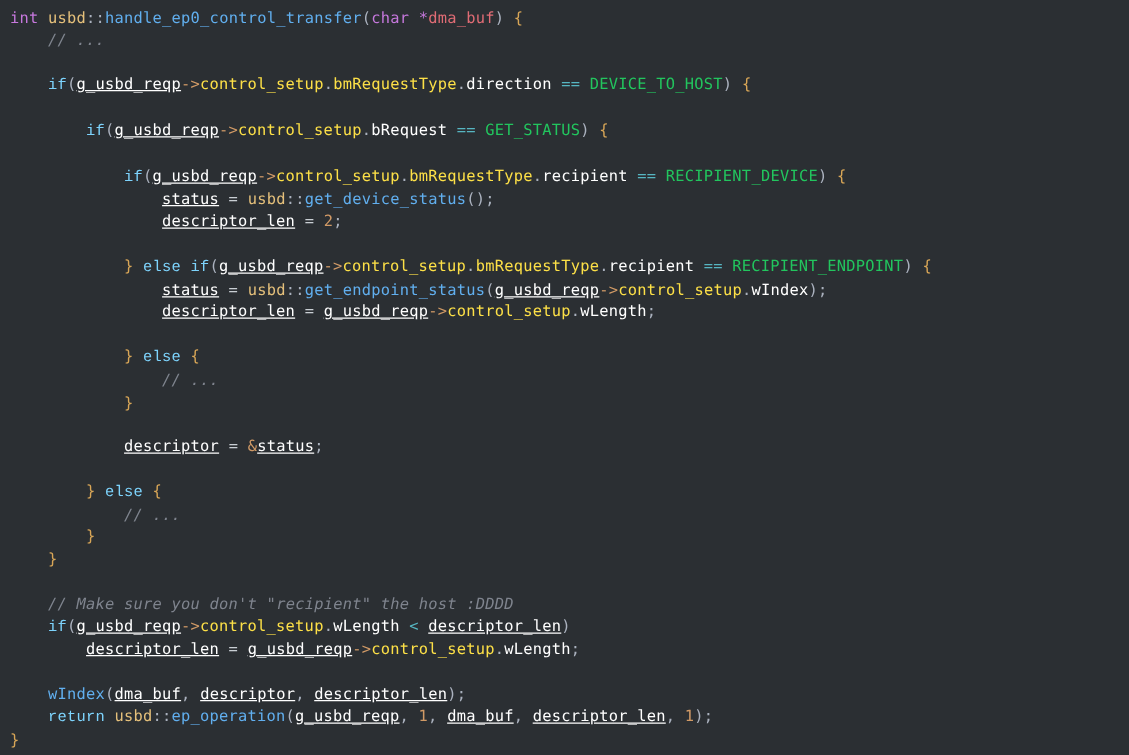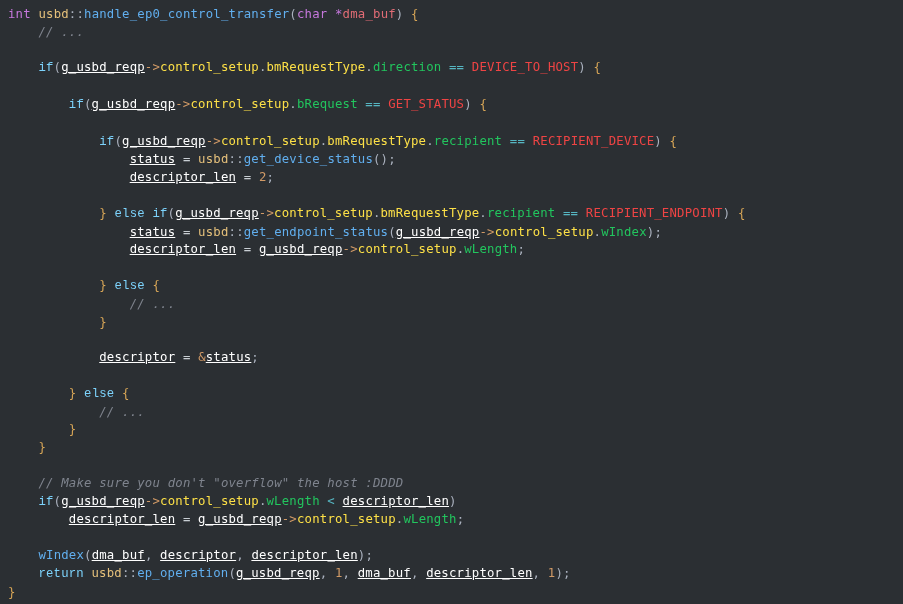--- a/index.html
+++ b/index.html
@@ -30,22 +30,22 @@
   .op-star   { color: #c678dd; }   
   .op-arrow  { color: #d19a66; }   
   .op-amp    { color: #d19a66; }   
   .op-cmp    { color: #56b6c2; }   
   .op-assign { color: #c9cfd4; }
   .punct     { color: #abb2bf; }
   .brace     { color: #d8a657; }
   .num       { color: #d19a66; }
   .var       { color: #ffffff; text-decoration: underline; }   
   .field     { color: #fde047; }   
-  .leaf      { color: #22c55e; }   
-  .const     { color: #ef4444; }   
+  .leaf      { color: #ffffff; }   
+  .const     { color: #22c55e; }   
   .comment   { color: #7f848e; font-style: italic; }
 </style>
 </head>
 <body>
 
 <pre class="code" id="code-block"><span class="code-line"><span class="tok kw-type">int</span><span class="tok op"> </span><span class="tok ns">usbd</span><span class="tok punct">::</span><span class="tok fn">handle_ep0_control_transfer</span><span class="tok punct">(</span><span class="tok kw-type">char</span><span class="tok op"> </span><span class="tok op-star">*</span><span class="tok param">dma_buf</span><span class="tok punct">)</span><span class="tok op"> </span><span class="tok brace">{</span></span>
 <span class="code-line"><span class="tok op">    </span><span class="tok comment">// ...</span></span>
 <span class="code-line"><span class="tok op"></span></span>
 <span class="code-line"><span class="tok op">    </span><span class="tok kw-ctrl">if</span><span class="tok punct">(</span><span class="tok var">g_usbd_reqp</span><span class="tok op-arrow">-&gt;</span><span class="tok field">control_setup</span><span class="tok punct">.</span><span class="tok field">bmRequestType</span><span class="tok punct">.</span><span class="tok leaf">direction</span><span class="tok op"> </span><span class="tok op-cmp">==</span><span class="tok op"> </span><span class="tok const">DEVICE_TO_HOST</span><span class="tok punct">)</span><span class="tok op"> </span><span class="tok brace">{</span></span>
 <span class="code-line"><span class="tok op"></span></span>
@@ -63,20 +63,20 @@
 <span class="code-line"><span class="tok op">                </span><span class="tok comment">// ...</span></span>
 <span class="code-line"><span class="tok op">            </span><span class="tok brace">}</span></span>
 <span class="code-line"><span class="tok op"></span></span>
 <span class="code-line"><span class="tok op">            </span><span class="tok var">descriptor</span><span class="tok op"> </span><span class="tok op-assign">=</span><span class="tok op"> </span><span class="tok op-amp">&amp;</span><span class="tok var">status</span><span class="tok punct">;</span></span>
 <span class="code-line"><span class="tok op"></span></span>
 <span class="code-line"><span class="tok op">        </span><span class="tok brace">}</span><span class="tok op"> </span><span class="tok kw-ctrl">else</span><span class="tok op"> </span><span class="tok brace">{</span></span>
 <span class="code-line"><span class="tok op">            </span><span class="tok comment">// ...</span></span>
 <span class="code-line"><span class="tok op">        </span><span class="tok brace">}</span></span>
 <span class="code-line"><span class="tok op">    </span><span class="tok brace">}</span></span>
 <span class="code-line"><span class="tok op"></span></span>
-<span class="code-line"><span class="tok op">    </span><span class="tok comment">// Make sure you don't "overflow" the host :DDDD</span></span>
+<span class="code-line"><span class="tok op">    </span><span class="tok comment">// Make sure you don't "recipient" the host :DDDD</span></span>
 <span class="code-line"><span class="tok op">    </span><span class="tok kw-ctrl">if</span><span class="tok punct">(</span><span class="tok var">g_usbd_reqp</span><span class="tok op-arrow">-&gt;</span><span class="tok field">control_setup</span><span class="tok punct">.</span><span class="tok leaf">wLength</span><span class="tok op"> </span><span class="tok op-cmp">&lt;</span><span class="tok op"> </span><span class="tok var">descriptor_len</span><span class="tok punct">)</span></span>
 <span class="code-line"><span class="tok op">        </span><span class="tok var">descriptor_len</span><span class="tok op"> </span><span class="tok op-assign">=</span><span class="tok op"> </span><span class="tok var">g_usbd_reqp</span><span class="tok op-arrow">-&gt;</span><span class="tok field">control_setup</span><span class="tok punct">.</span><span class="tok leaf">wLength</span><span class="tok punct">;</span></span>
 <span class="code-line"><span class="tok op"></span></span>
 <span class="code-line"><span class="tok op">    </span><span class="tok fn">wIndex</span><span class="tok punct">(</span><span class="tok var">dma_buf</span><span class="tok punct">, </span><span class="tok var">descriptor</span><span class="tok punct">, </span><span class="tok var">descriptor_len</span><span class="tok punct">)</span><span class="tok punct">;</span></span>
 <span class="code-line"><span class="tok op">    </span><span class="tok kw-ctrl">return</span><span class="tok op"> </span><span class="tok ns">usbd</span><span class="tok punct">::</span><span class="tok fn">ep_operation</span><span class="tok punct">(</span><span class="tok var">g_usbd_reqp</span><span class="tok punct">, </span><span class="tok num">1</span><span class="tok punct">, </span><span class="tok var">dma_buf</span><span class="tok punct">, </span><span class="tok var">descriptor_len</span><span class="tok punct">, </span><span class="tok num">1</span><span class="tok punct">)</span><span class="tok punct">;</span></span>
 <span class="code-line"><span class="tok brace">}</span></span>
 </pre>
 
 </body></html>

